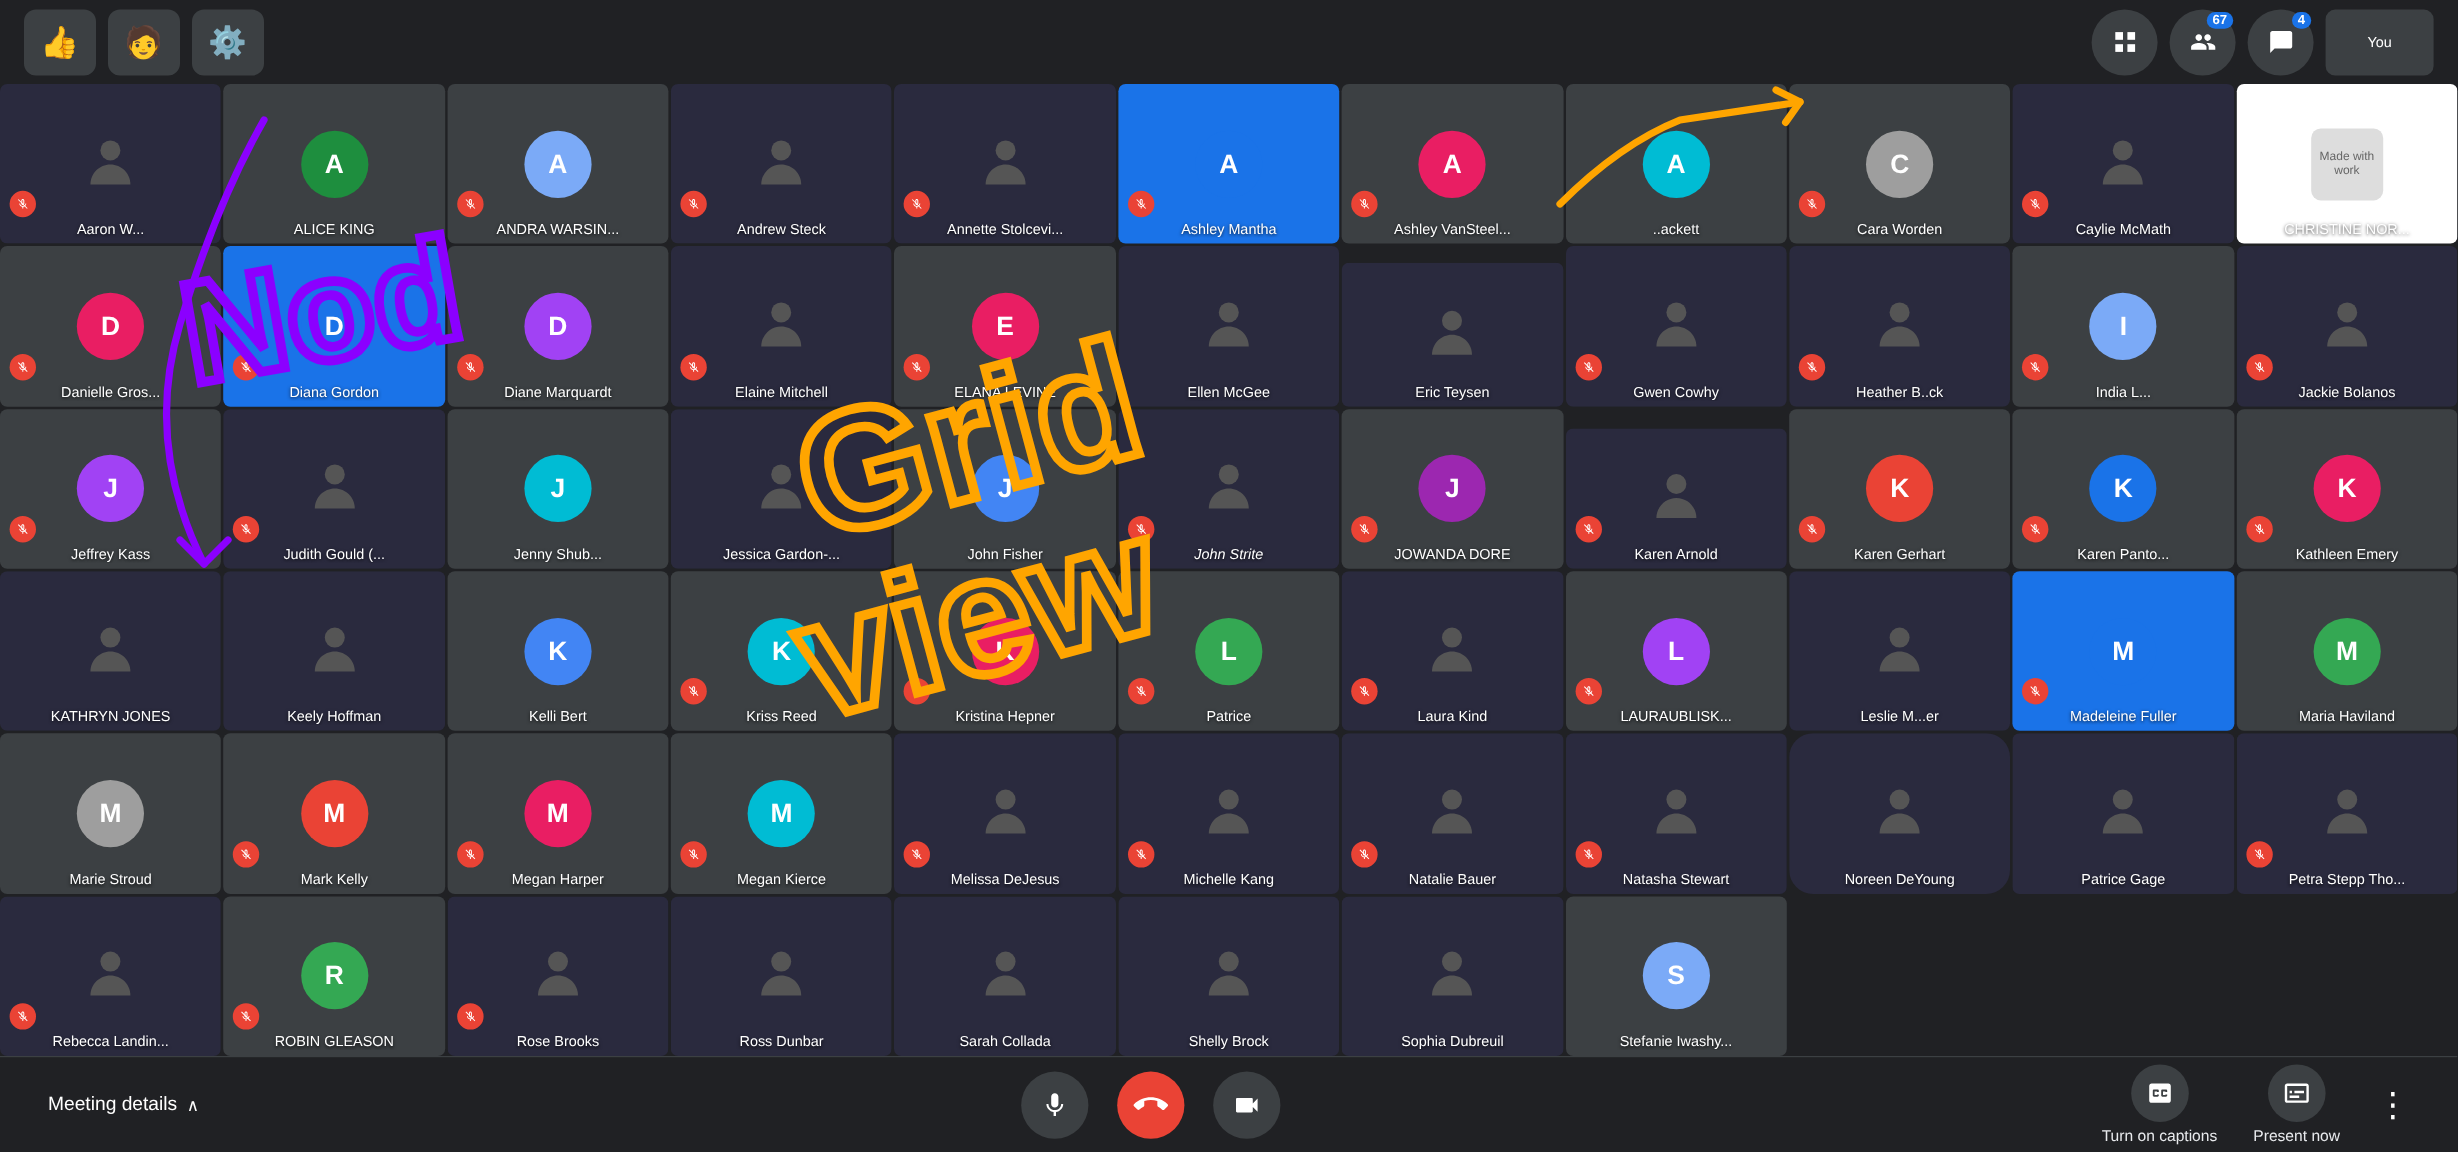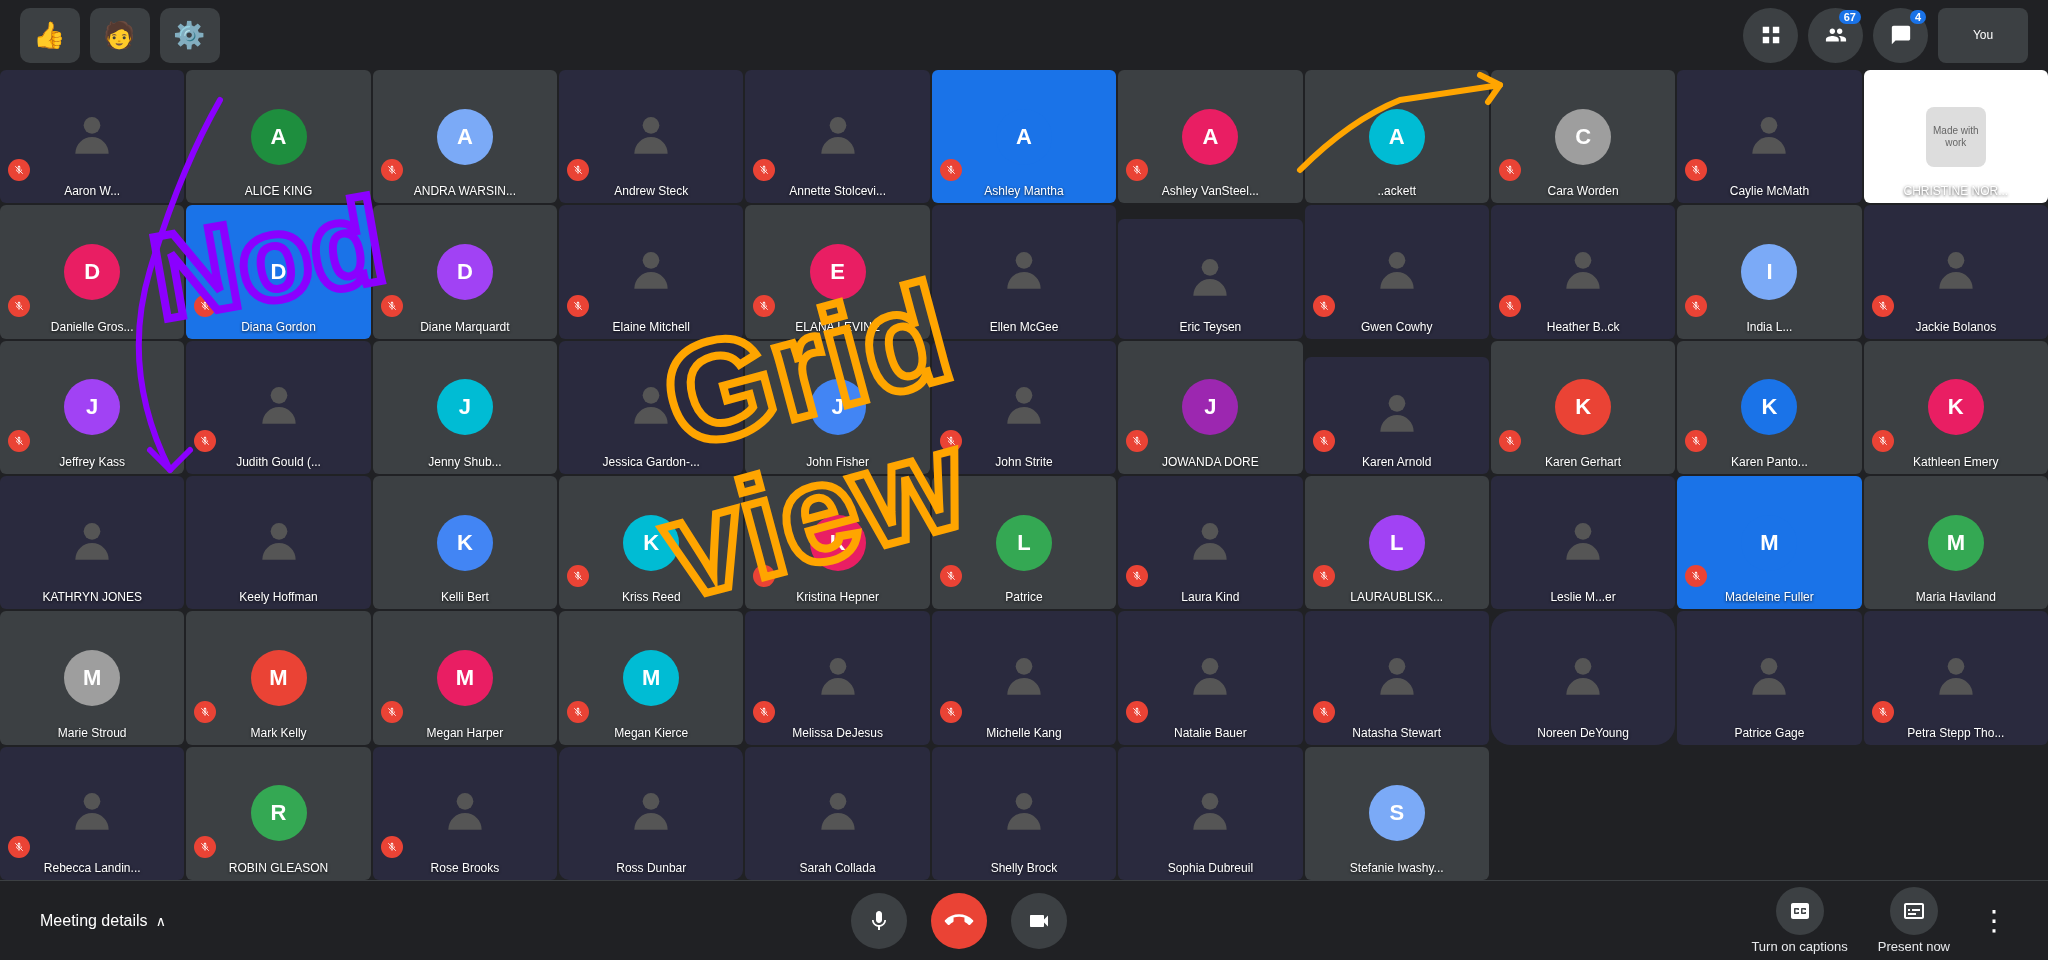--- a/index.html
+++ b/index.html
@@ -550,21 +550,21 @@
           <circle cx="12" cy="8" r="5"></circle>
           <path d="M2 25c0-5.52 4.48-10 10-10s10 4.48 10 10"></path>
         </svg>
       </div>
       <div class="participant-name">Jessica Gardon-...</div>
     </div>
     <div class="participant-tile" title="John Fisher">
       <div class="avatar-circle" style="background: rgb(66, 133, 244);">J</div>
       <div class="participant-name">John Fisher</div>
     </div>
-    <div class="participant-tile" title="John Strite" style="background: rgb(26, 26, 46);">
+    <div class="participant-tile" title="John Strite" style="background: rgb(26, 26, 46); font-style: italic;">
       <div style="width: 100%; height: 100%; display: flex; align-items: center; justify-content: center; background: rgb(42, 42, 62);">
         <svg width="40" height="50" viewBox="0 0 24 30" fill="#555">
           <circle cx="12" cy="8" r="5"></circle>
           <path d="M2 25c0-5.52 4.48-10 10-10s10 4.48 10 10"></path>
         </svg>
       </div>
       <div class="mute-icon">
         <svg width="10" height="10" viewBox="0 0 24 24" fill="white">
           <path d="M12 14c1.66 0 3-1.34 3-3V5c0-1.66-1.34-3-3-3S9 3.34 9 5v6c0 1.66 1.34 3 3 3zm-1-9c0-.55.45-1 1-1s1 .45 1 1v6c0 .55-.45 1-1 1s-1-.45-1-1V5zm6.3 6c0 3-2.54 5.1-5.3 5.1S6.7 14 6.7 11H5c0 3.41 2.72 6.23 6 6.72V21h2v-3.28c3.28-.49 6-3.31 6-6.72h-1.7z"></path>
           <line x1="3" y1="3" x2="21" y2="21" stroke="white" stroke-width="2"></line>
@@ -887,21 +887,21 @@
         </svg>
       </div>
       <div class="mute-icon">
         <svg width="10" height="10" viewBox="0 0 24 24" fill="white">
           <path d="M12 14c1.66 0 3-1.34 3-3V5c0-1.66-1.34-3-3-3S9 3.34 9 5v6c0 1.66 1.34 3 3 3zm-1-9c0-.55.45-1 1-1s1 .45 1 1v6c0 .55-.45 1-1 1s-1-.45-1-1V5zm6.3 6c0 3-2.54 5.1-5.3 5.1S6.7 14 6.7 11H5c0 3.41 2.72 6.23 6 6.72V21h2v-3.28c3.28-.49 6-3.31 6-6.72h-1.7z"></path>
           <line x1="3" y1="3" x2="21" y2="21" stroke="white" stroke-width="2"></line>
         </svg>
       </div>
       <div class="participant-name">Rose Brooks</div>
     </div>
-    <div class="participant-tile" title="Ross Dunbar" style="background: rgb(26, 26, 46); border-radius: 10px;">
+    <div class="participant-tile" title="Ross Dunbar" style="background: rgb(26, 26, 46);">
       <div style="width: 100%; height: 100%; display: flex; align-items: center; justify-content: center; background: rgb(42, 42, 62);">
         <svg width="40" height="50" viewBox="0 0 24 30" fill="#555">
           <circle cx="12" cy="8" r="5"></circle>
           <path d="M2 25c0-5.52 4.48-10 10-10s10 4.48 10 10"></path>
         </svg>
       </div>
       <div class="participant-name">Ross Dunbar</div>
     </div>
     <div class="participant-tile" title="Sarah Collada" style="background: #4c1d95;">
       <div style="width: 100%; height: 100%; display: flex; align-items: center; justify-content: center; background: rgb(42, 42, 62);">

